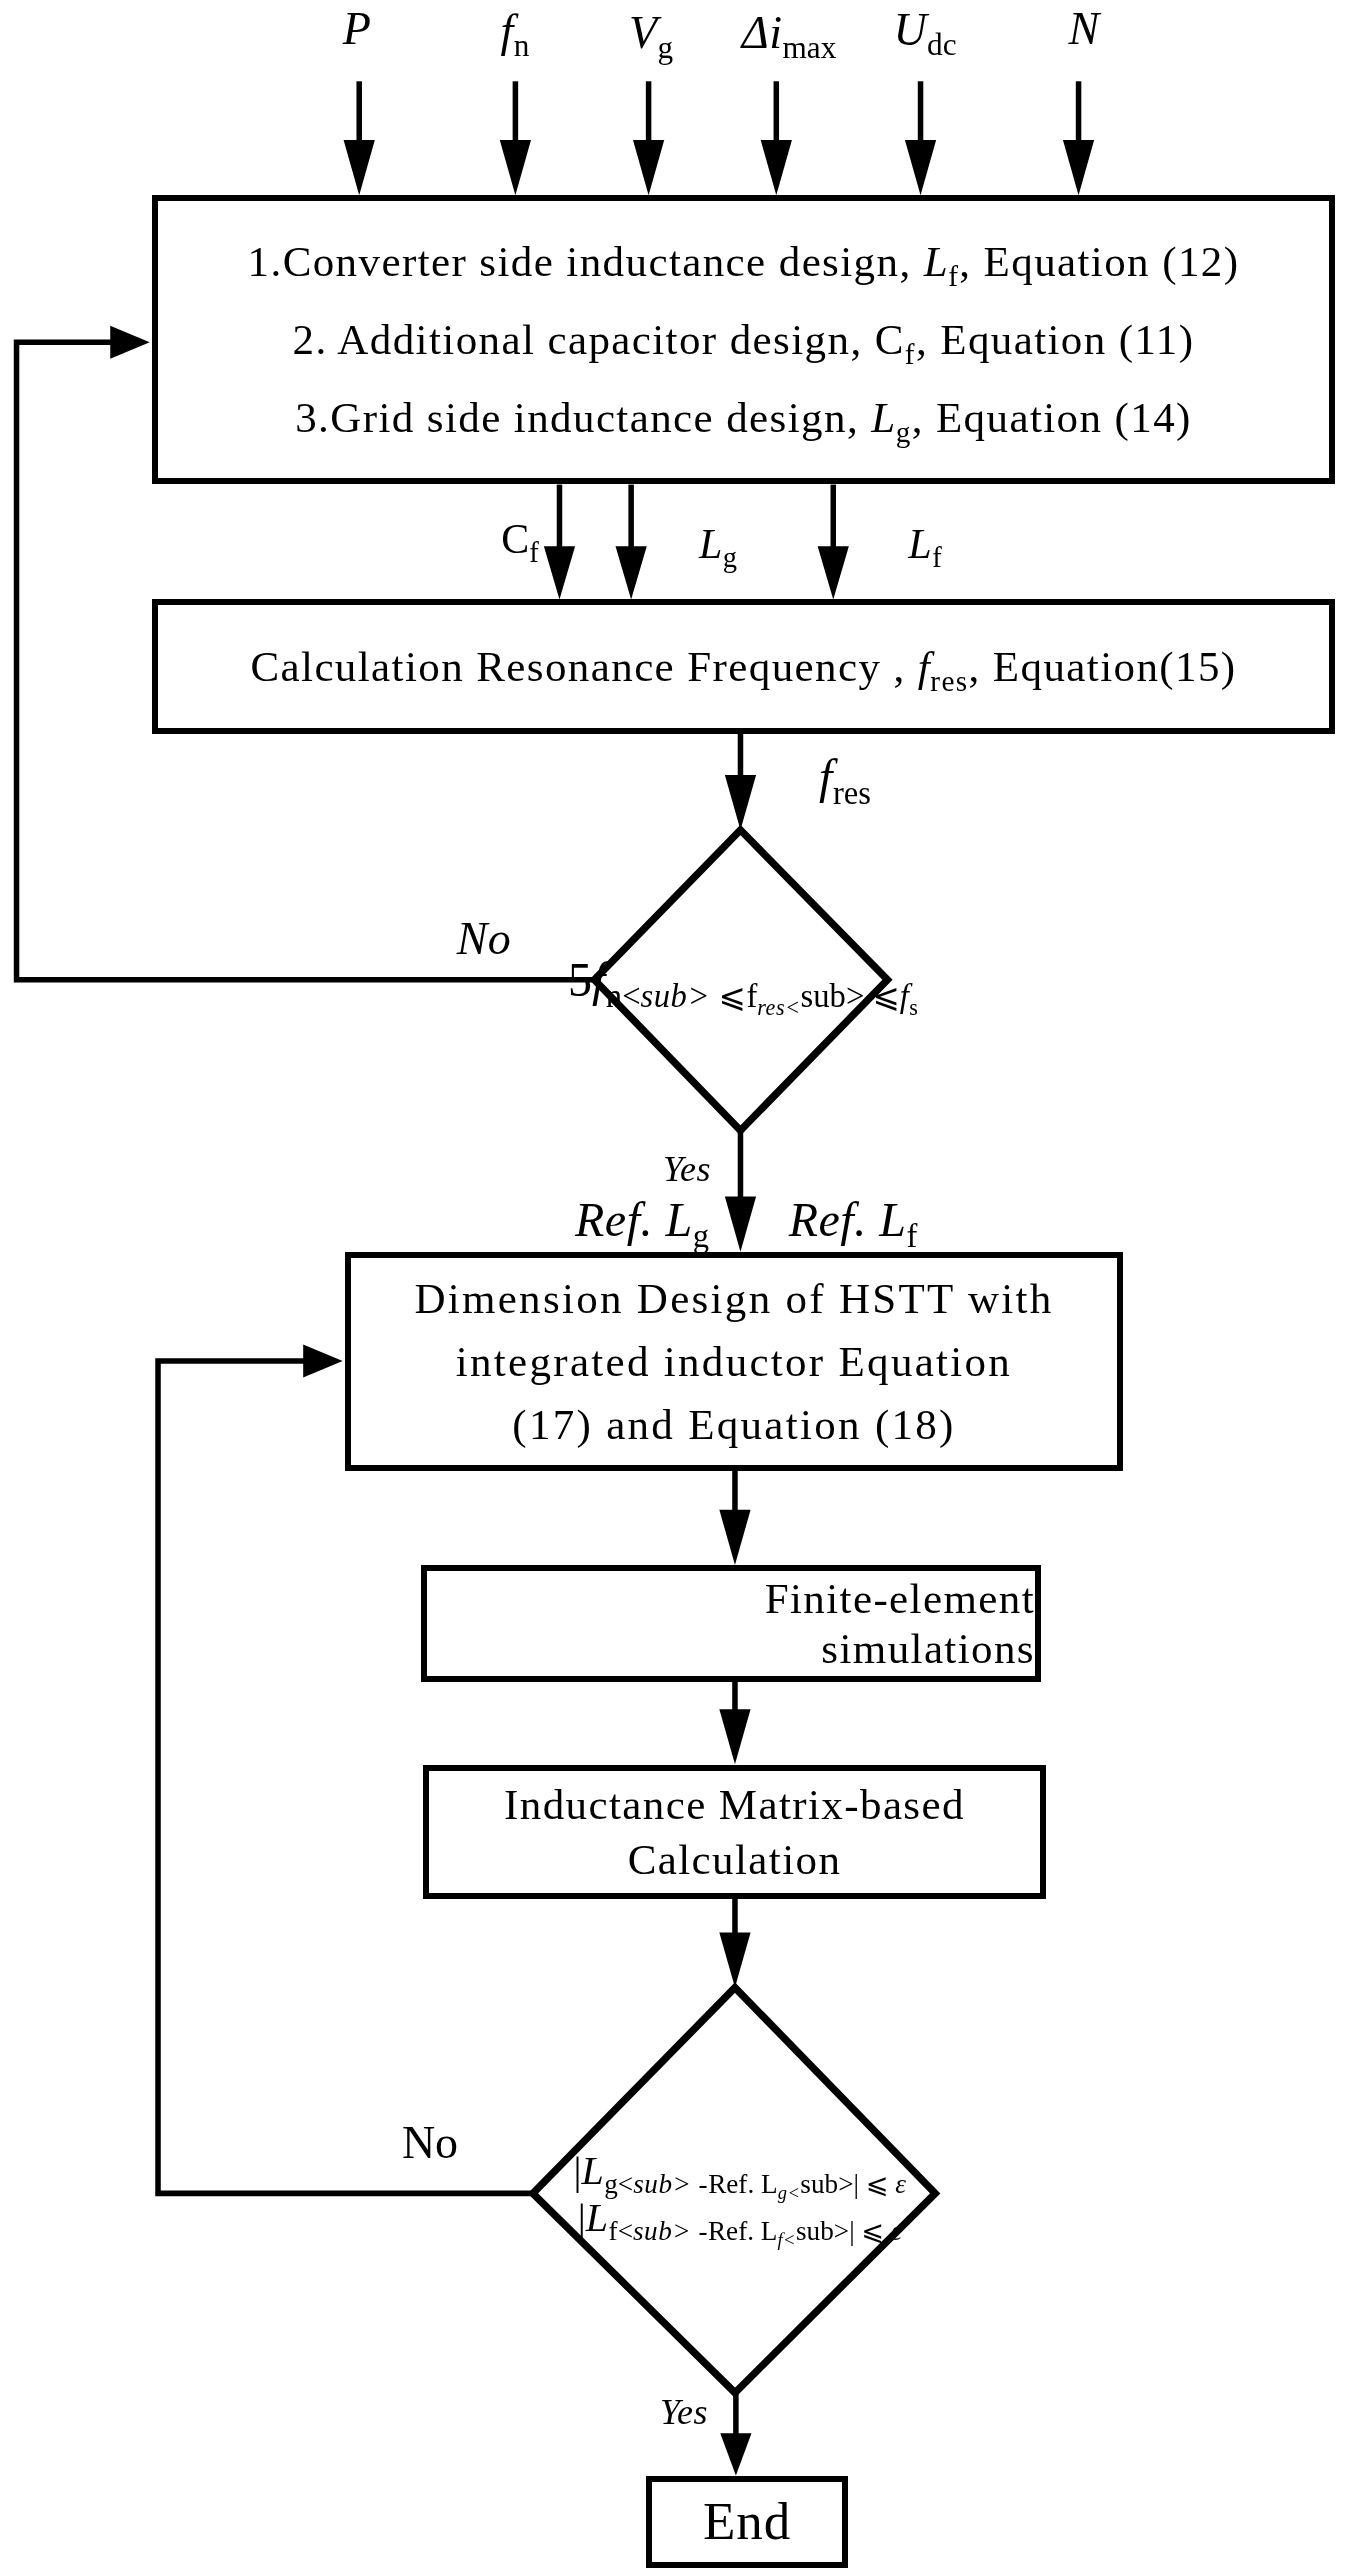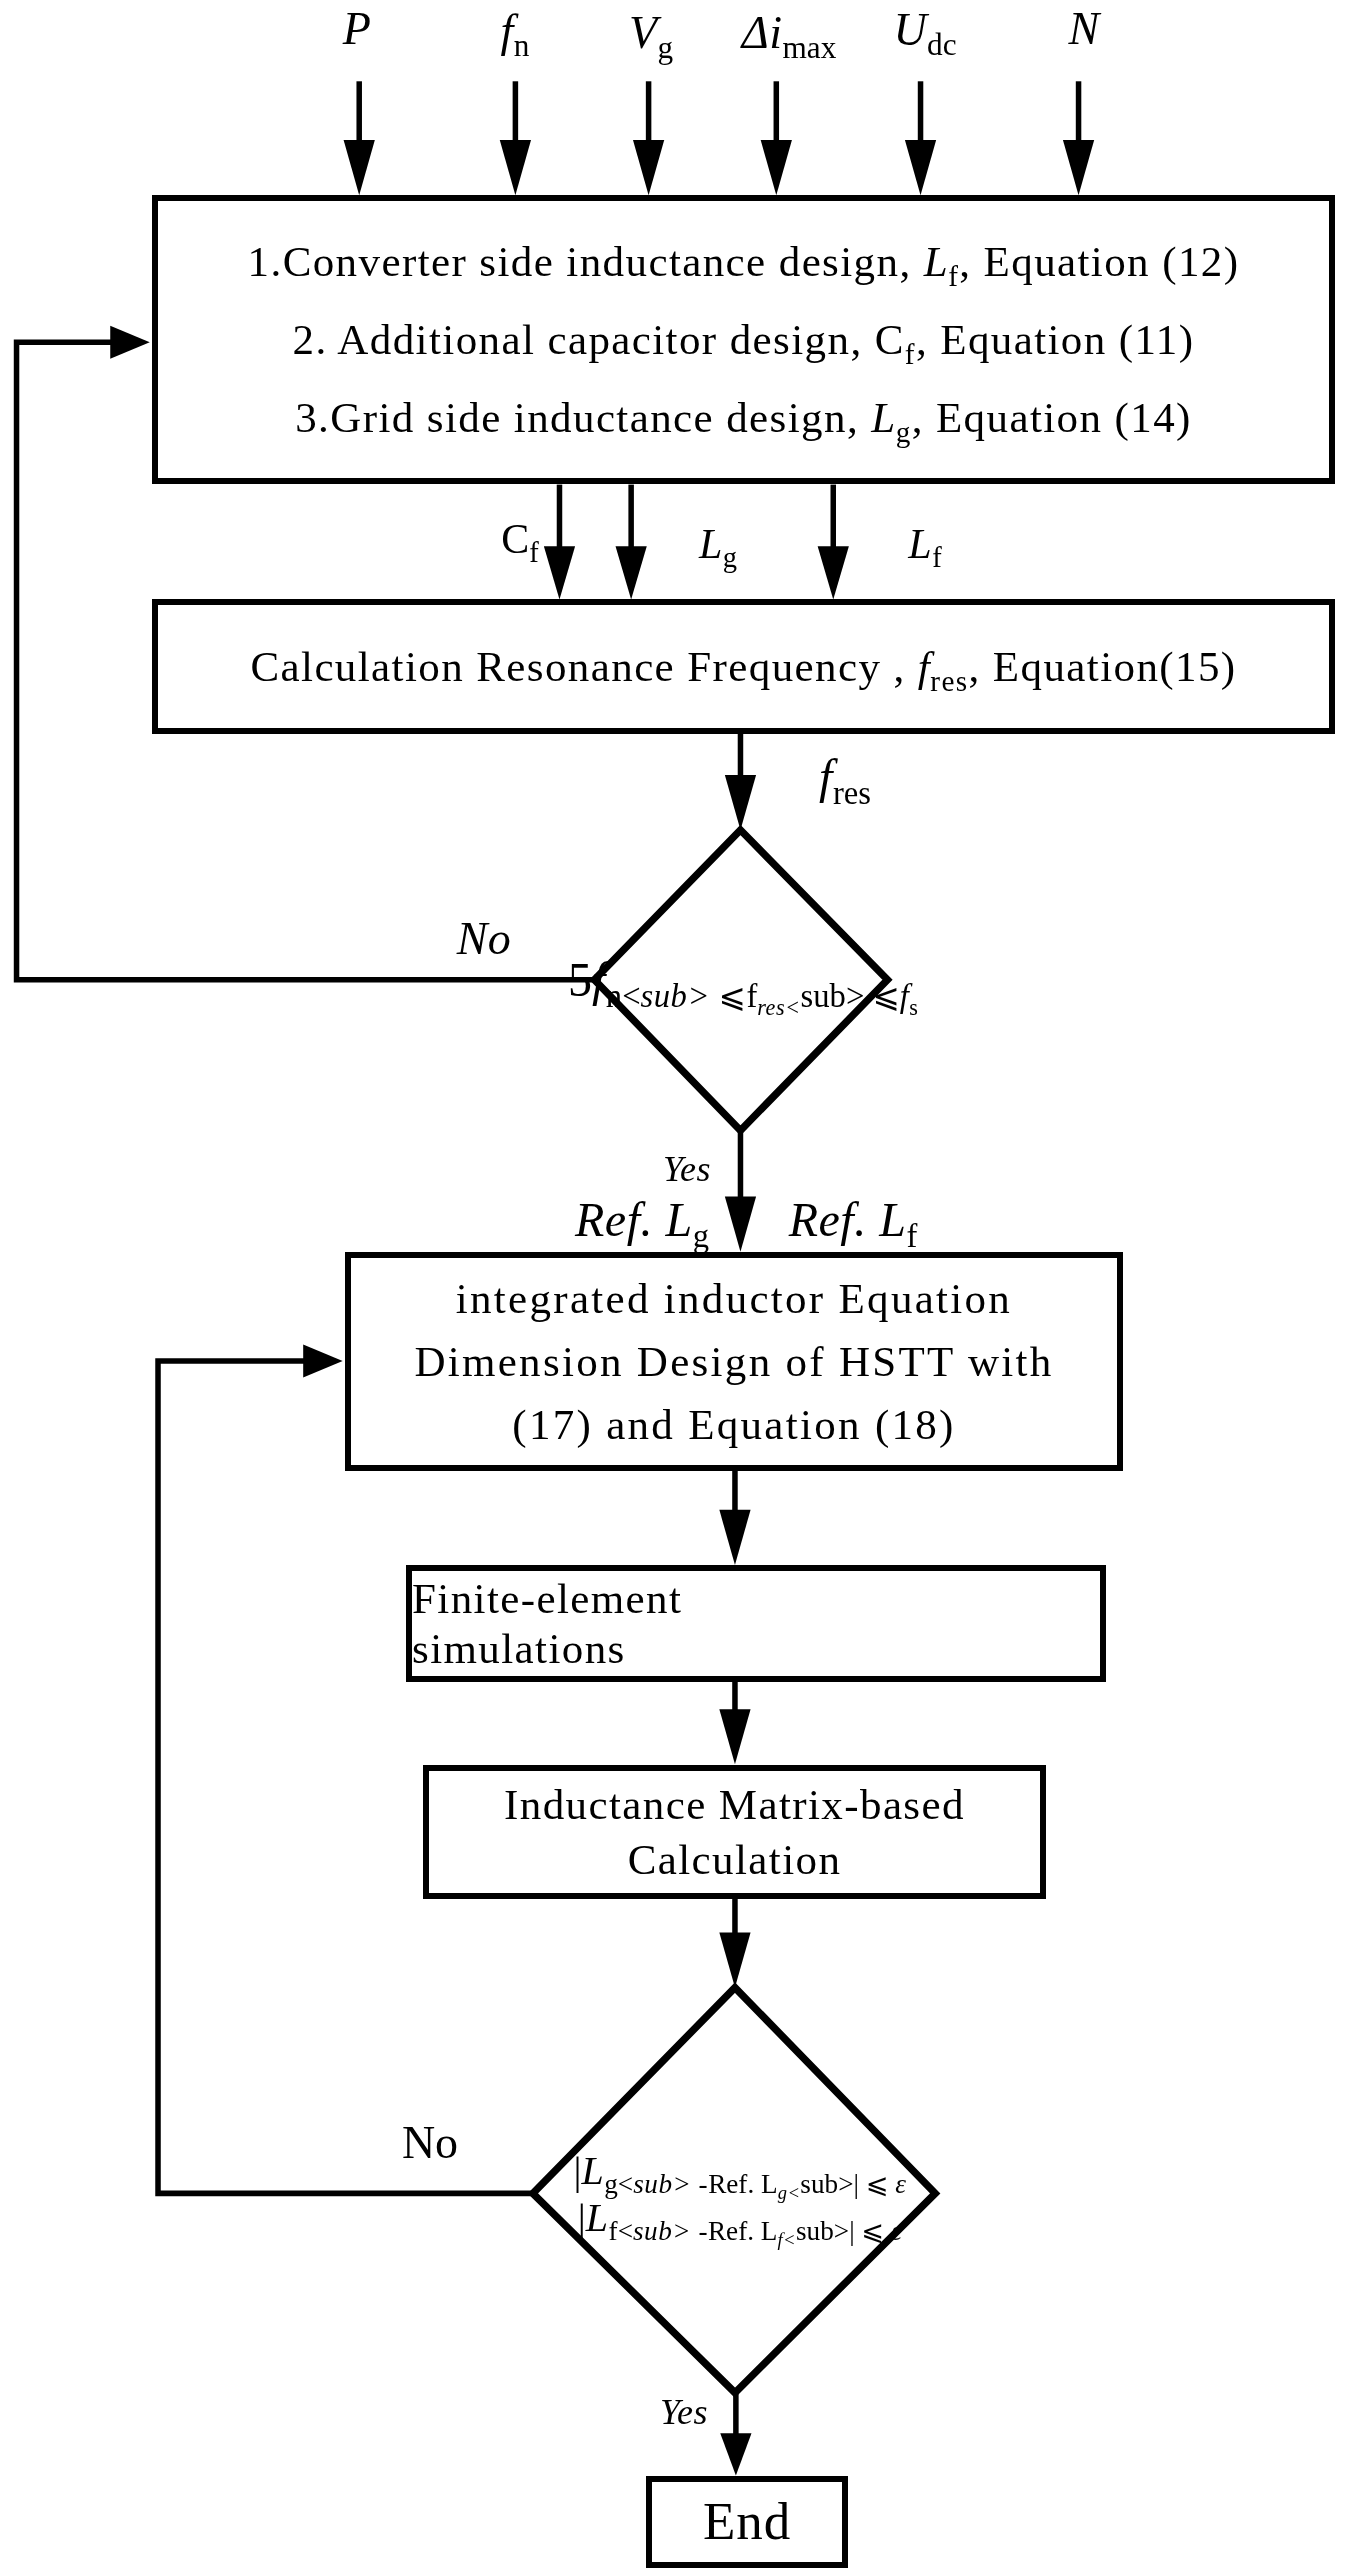--- a/index.html
+++ b/index.html
@@ -17,21 +17,21 @@
     box-sizing:border-box;
     border:6.4px solid #000;
     background:#ffffff;
     display:flex;flex-direction:column;justify-content:space-evenly;
     font-size:43px;letter-spacing:1.4px;line-height:1.05;
   }
   .box .bline{white-space:nowrap;}
   #box1{left:152px;top:195px;width:1183px;height:289px;align-items:center;padding:5.5px 11px;}
   #box2{left:152px;top:599px;width:1183px;height:135px;align-items:center;}
   #box3{left:345px;top:1252px;width:778px;height:219px;align-items:center;letter-spacing:2.3px;}
-  #box4{left:406px;top:1565px;width:700px;height:117px;align-items:flex-start;}
+  #box4{left:421px;top:1565px;width:620px;height:117px;align-items:flex-end;}
   #box5{left:423px;top:1765px;width:623px;height:134px;align-items:center;}
   #endbox{left:646px;top:2476px;width:202px;height:92px;align-items:center;justify-content:center;font-size:53px;letter-spacing:0.9px;text-align:right;}
   .lbl{
     position:absolute;
     transform:translate(-50%,-50%);
     white-space:nowrap;
     line-height:1;
   }
   .f50{font-size:46px;}
   .f48{font-size:36px;}
@@ -155,22 +155,22 @@
   <div class="lbl f44" style="left:845px;top:777px"><i>f</i><sub>res</sub></div>
 
   <div class="lbl f44" style="left:743px;top:982px">5<i>f</i><sub>n&lt;<i>sub&gt; ⩽</i>f<i><sub>res&lt;</sub></i>sub&gt; ⩽<i>f</i><sub>s</sub></sub></div>
   <div class="lbl f50" style="left:484px;top:939px"><i>No</i></div>
   <div class="lbl f48" style="left:687px;top:1169px"><i>Yes</i></div>
 
   <div class="lbl f44" style="left:642px;top:1220px"><i>Ref. L</i><sub>g</sub></div>
   <div class="lbl f44" style="left:853px;top:1220px"><i>Ref. L</i><sub>f</sub></div>
 
   <div class="box" id="box3">
+    <div class="bline">Dimension Design of HSTT with</div>
     <div class="bline">integrated inductor Equation</div>
-    <div class="bline">Dimension Design of HSTT with</div>
     <div class="bline">(17) and  Equation (18)</div>
   </div>
 
   <div class="box" id="box4">
     <div class="bline">Finite-element</div>
     <div class="bline">simulations</div>
   </div>
 
   <div class="box" id="box5">
     <div class="bline">Inductance Matrix-based</div>

